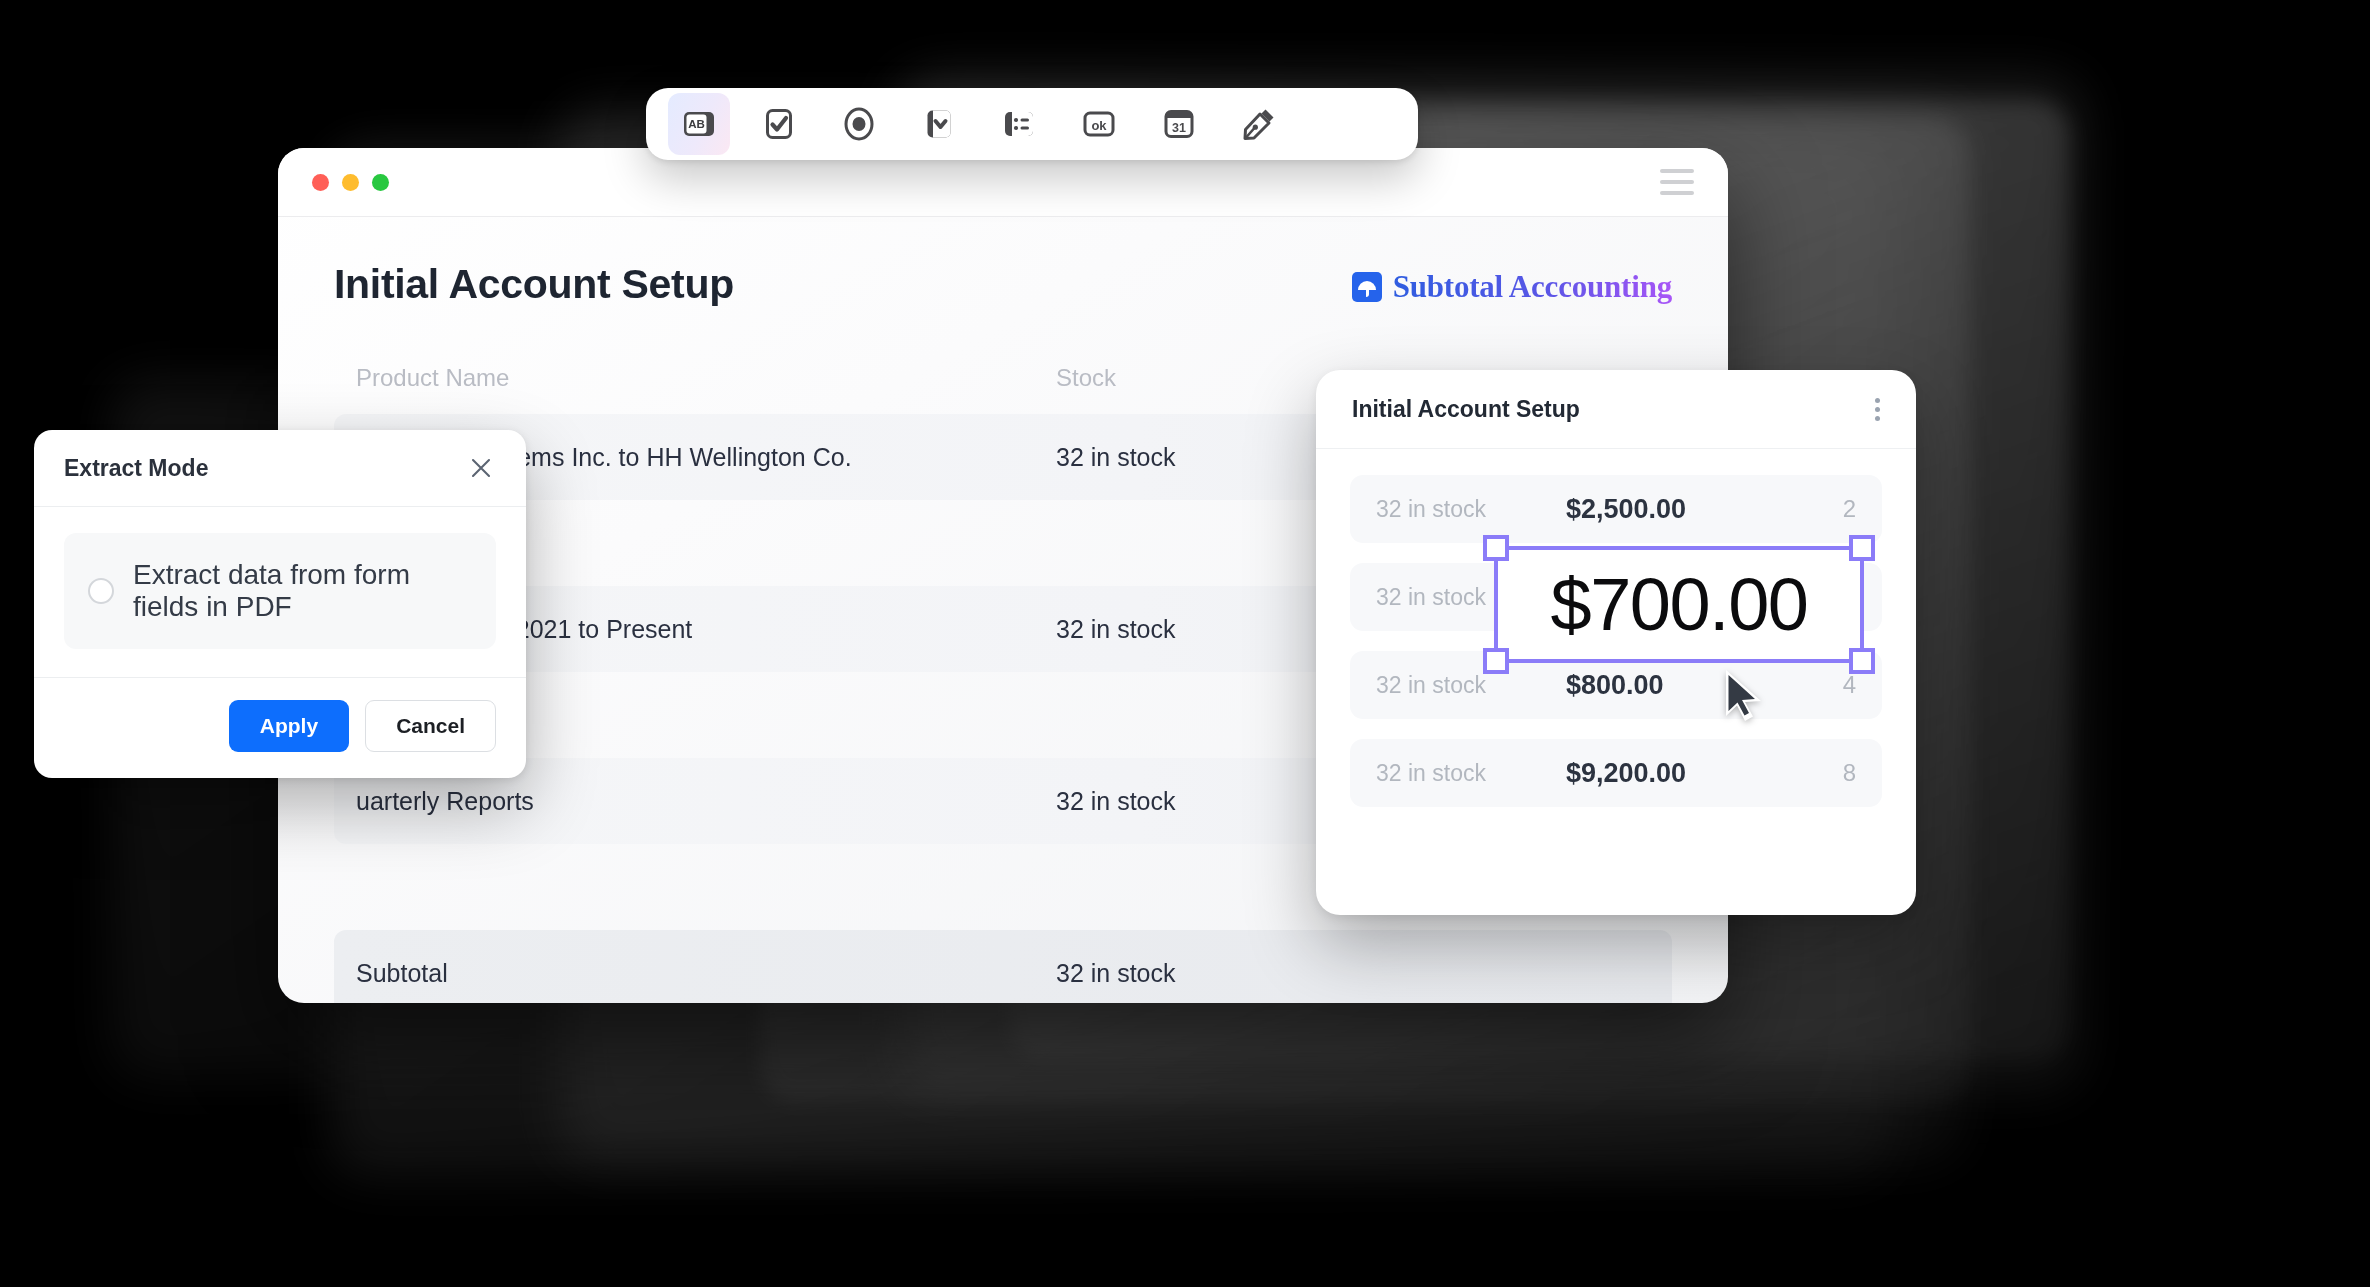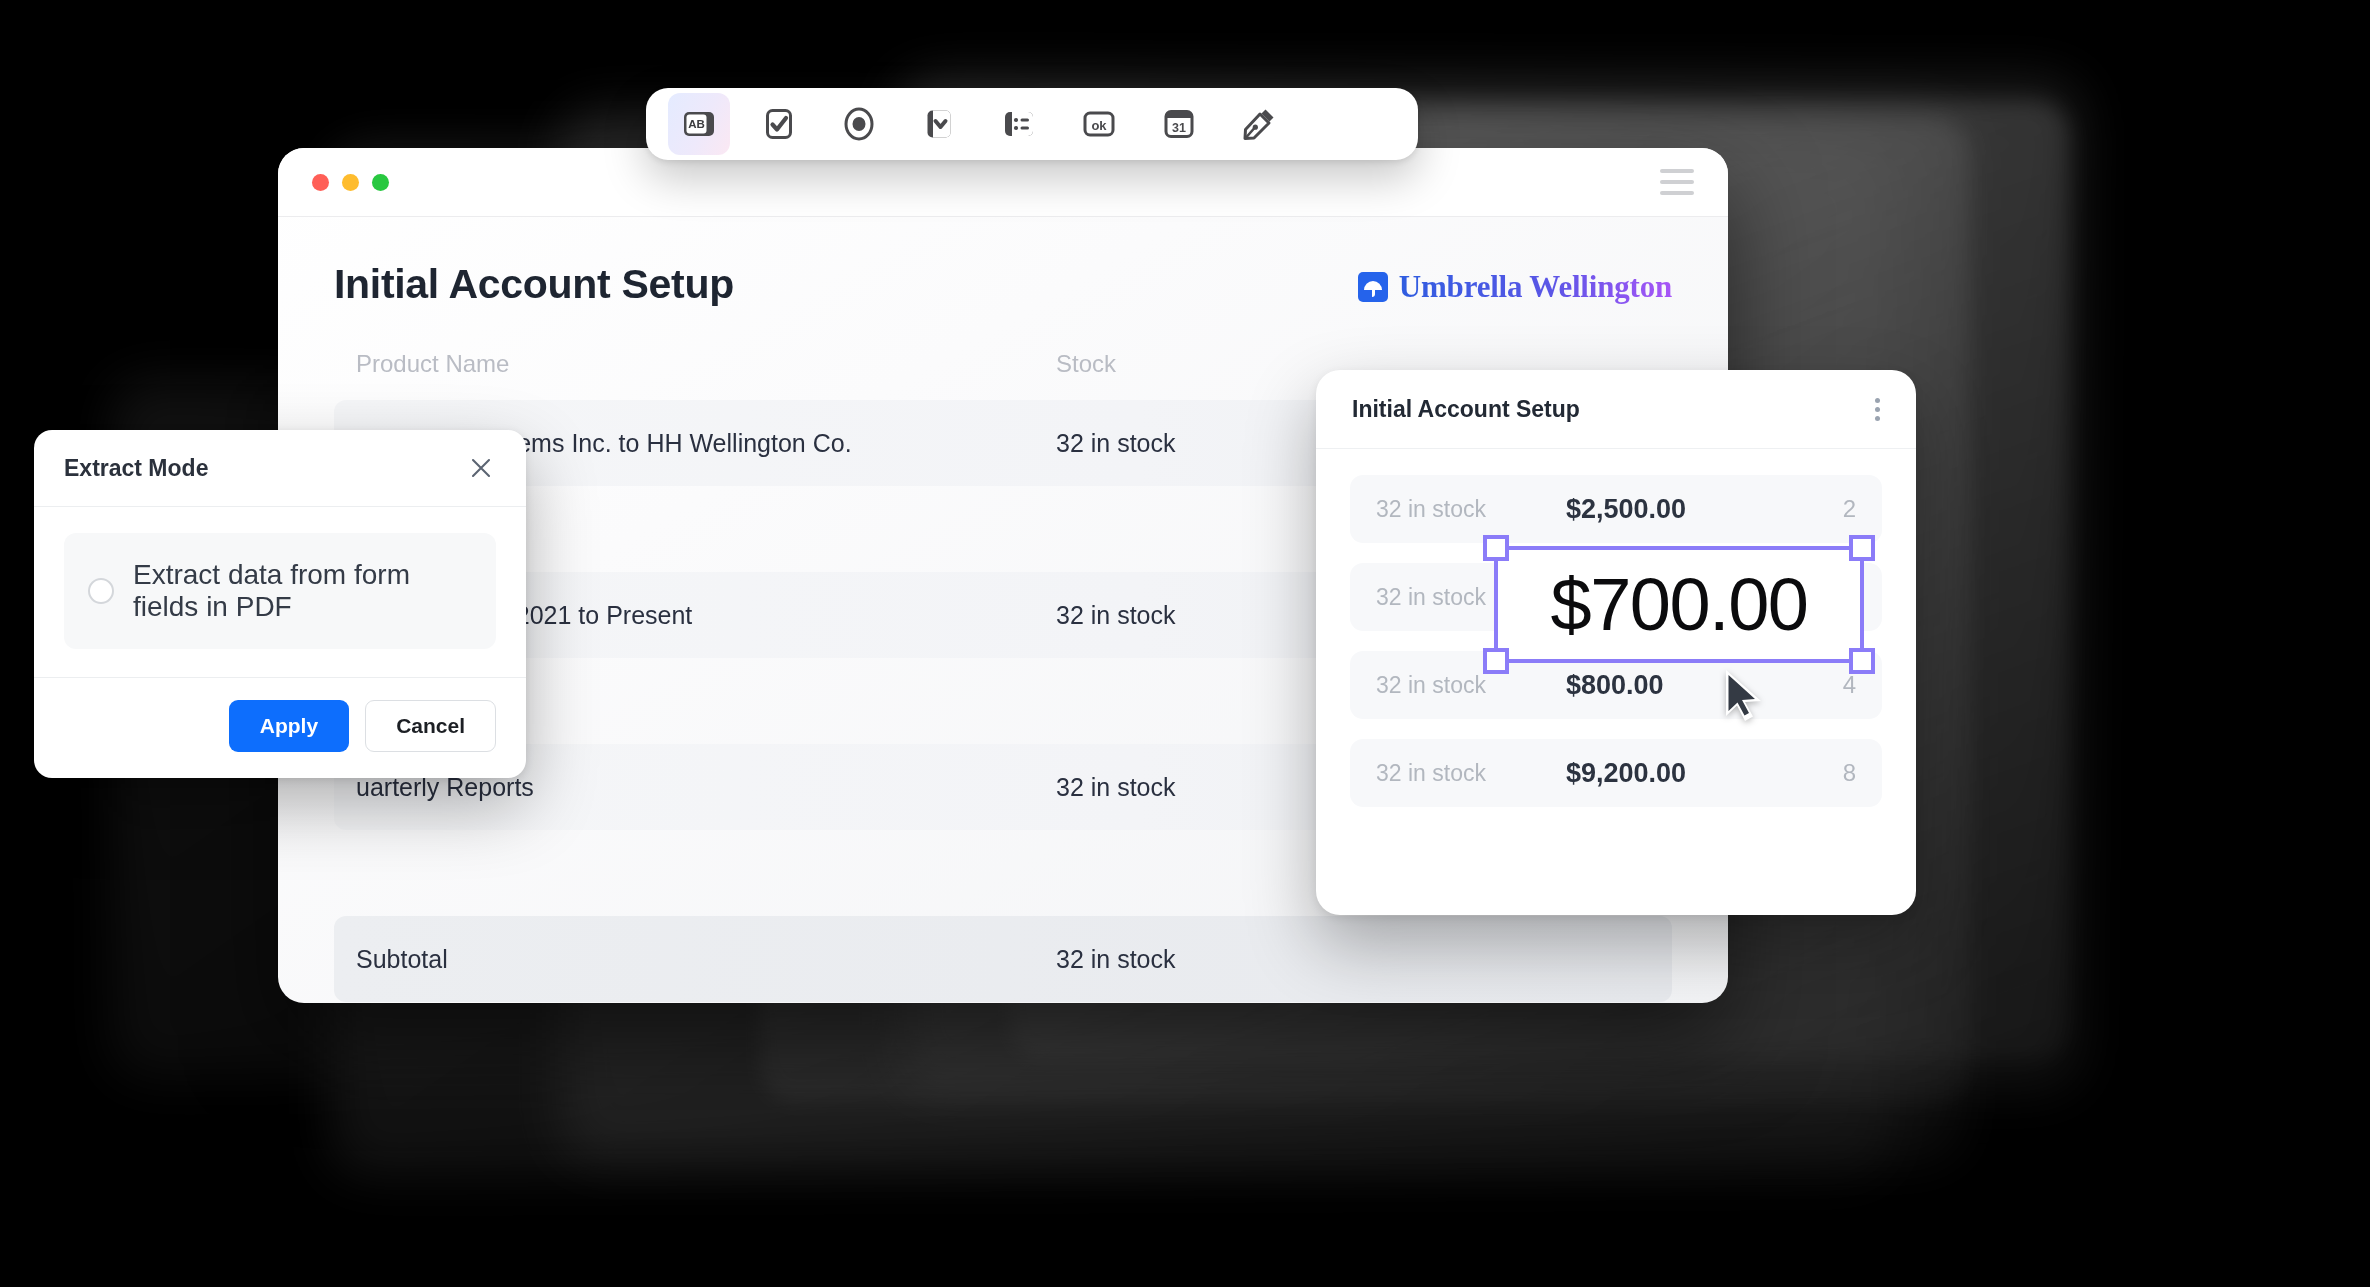--- a/index.html
+++ b/index.html
@@ -106,21 +106,21 @@
     border-bottom-right-radius: 4px;
   }
   .brand-text {
     font-family: "Liberation Serif", serif;
     font-size: 31px; font-weight: 700; letter-spacing: -.2px;
     background: linear-gradient(90deg, #2f5de0 0%, #5a56e6 55%, #a855f7 100%);
     -webkit-background-clip: text; background-clip: text; color: transparent;
     white-space: nowrap;
   }
 
-  .tbl { margin-top: 42px; }
+  .tbl { margin-top: 56px; }
   .tbl-head {
     display: flex; align-items: center;
     padding: 0 22px 22px 22px;
     font-size: 24px; color: #b9bcc4;
   }
   .tbl-head .c-name { flex: 0 0 700px; }
   .tbl-head .c-stock { flex: 1; }
 
   .row {
     display: flex; align-items: center;
@@ -294,21 +294,21 @@
           <span></span>
           <span></span>
       </div>
     </div>
 
     <div class="doc-body">
       <div class="doc-head">
         <h1 class="doc-title">Initial Account Setup</h1>
         <div class="brand">
           <span class="brand-mark"></span>
-          <span class="brand-text">Umbrella Wellington</span>
+          <span class="brand-text">Subtotal Acccounting</span>
         </div>
       </div>
 
       <div class="tbl">
         <div class="tbl-head">
           <div class="c-name">Product Name</div>
           <div class="c-stock">Stock</div>
         </div>
 
         <div class="row alt">

